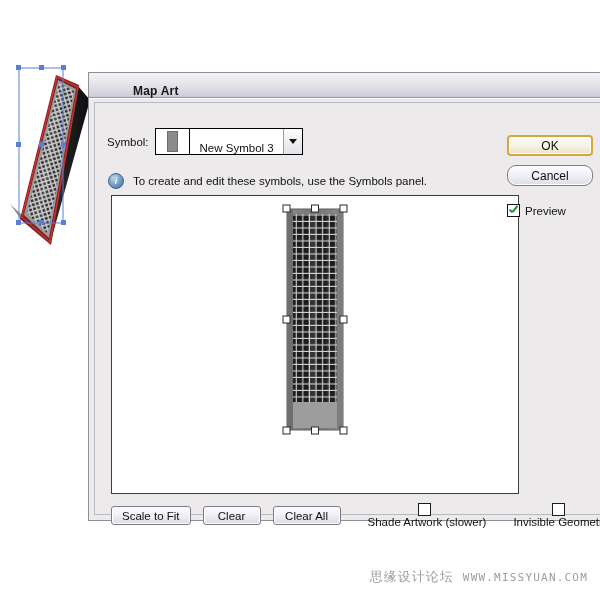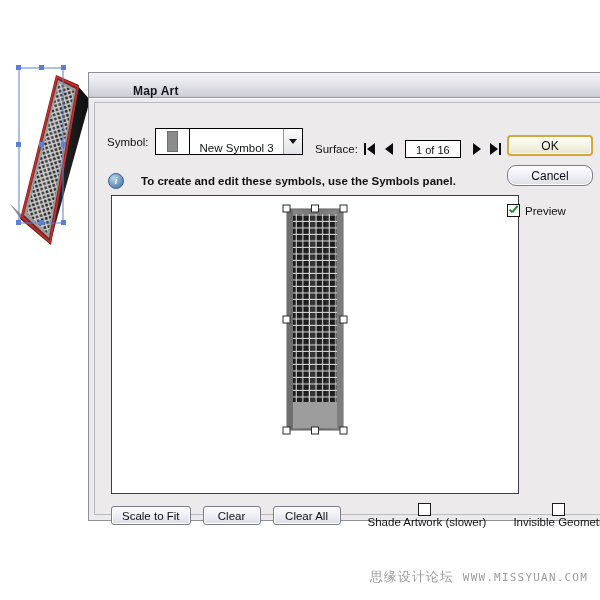--- a/index.html
+++ b/index.html
@@ -80,21 +80,21 @@
     margin:0 4px;box-sizing:border-box;
   }
 
   
   .info-line{position:absolute;left:13px;top:70px;display:flex;align-items:center;}
   .info-icon{width:14px;height:14px;border-radius:50%;
     background:radial-gradient(circle at 35% 30%,#b9d6ef,#5d89b4 70%,#3d6790);
     border:1px solid #3a6390;
     color:#fff;font-size:9px;font-weight:bold;font-style:italic;
     display:flex;align-items:center;justify-content:center;line-height:1;}
-  .info-text{font-size:11.5px;color:#111;margin-left:17px;font-weight:bold;}
+  .info-text{font-size:11.5px;color:#111;margin-left:9px;}
 
   
   #canvas{
     position:absolute;left:16px;top:92px;width:406px;height:297px;
     background:#ffffff;border:1px solid #3c3c42;
   }
   #canvas svg{display:block;}
 
   
   .bottom-row{position:absolute;left:16px;top:400px;display:flex;align-items:center;}
@@ -204,38 +204,20 @@
           <div class="symbol-swatch">
             <div class="bar"></div>
           </div>
           <div class="symbol-name">New Symbol 3</div>
           <div class="symbol-arrowbtn">
             <div class="tri-down"></div>
           </div>
         </div>
       </div>
 
-      <div class="row-surface">
-        <span class="lbl">Surface:</span>
-        <div class="navbtn first" style="gap:1px;">
-          <div class="bar-v"></div>
-            <div class="tri-left"></div>
-        </div>
-        <div class="navbtn">
-          <div class="tri-left"></div>
-        </div>
-        <div class="surface-field">1 of 16</div>
-        <div class="navbtn">
-          <div class="tri-right"></div>
-        </div>
-        <div class="navbtn" style="gap:1px;">
-          <div class="tri-right"></div>
-            <div class="bar-v"></div>
-        </div>
-      </div>
 
       <div class="info-line">
         <div class="info-icon">i</div>
         <div class="info-text">To create and edit these symbols, use the Symbols panel.</div>
       </div>
 
       <div id="canvas">
         <svg width="404" height="295" viewBox="0 0 404 295">
           <defs>
             <pattern id="winGrid" width="6.6" height="6.5" patternUnits="userSpaceOnUse">

